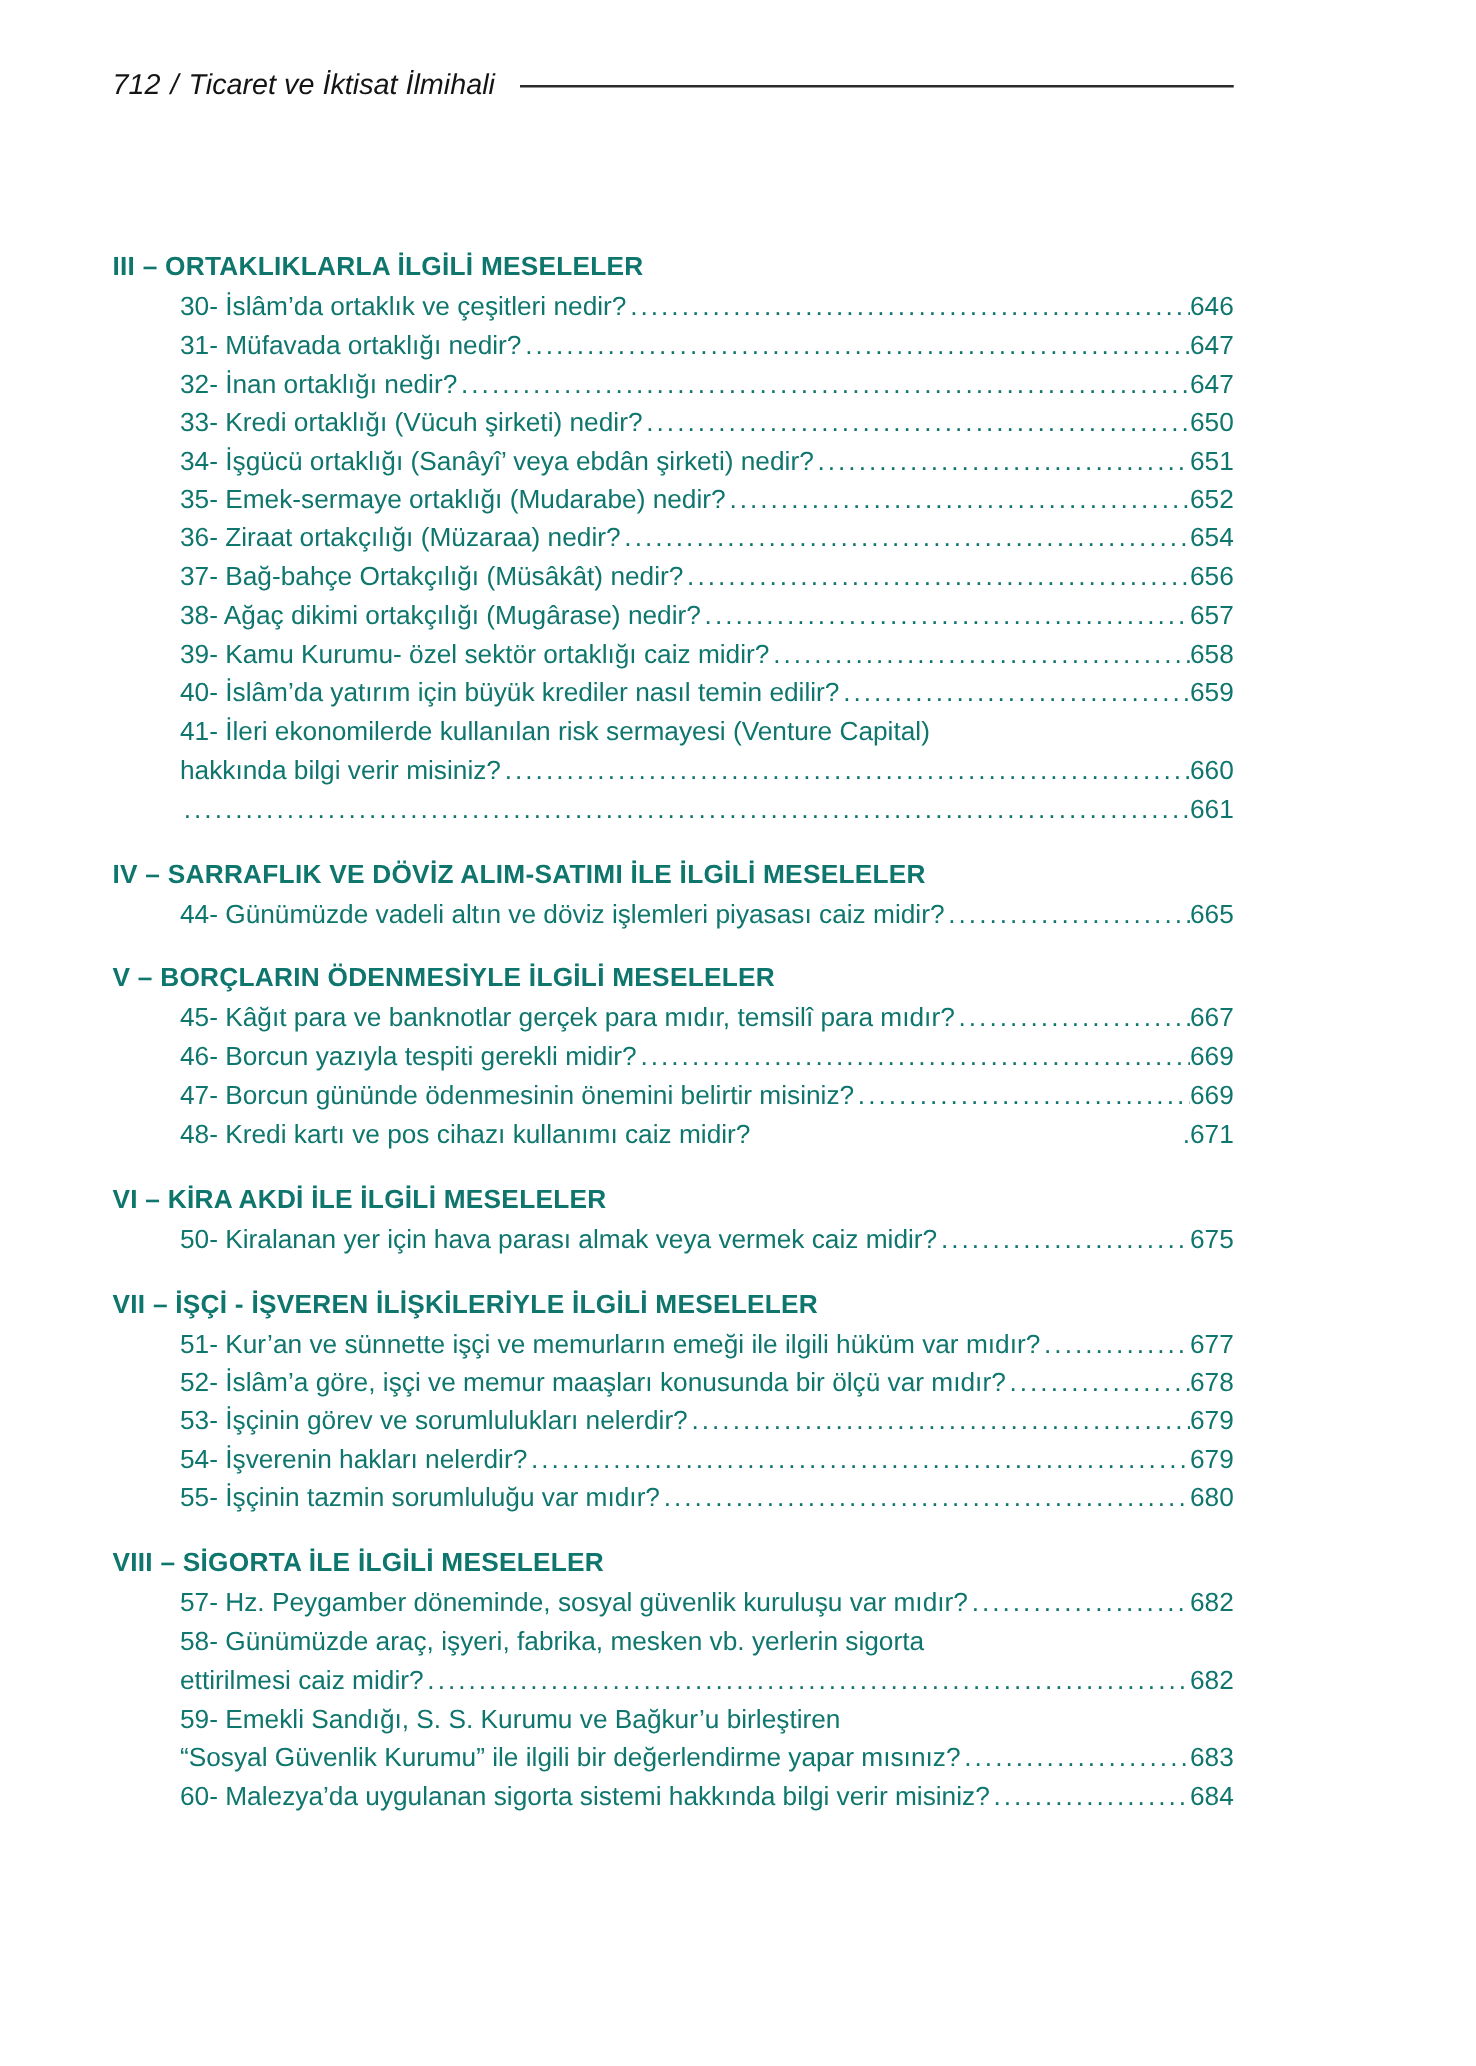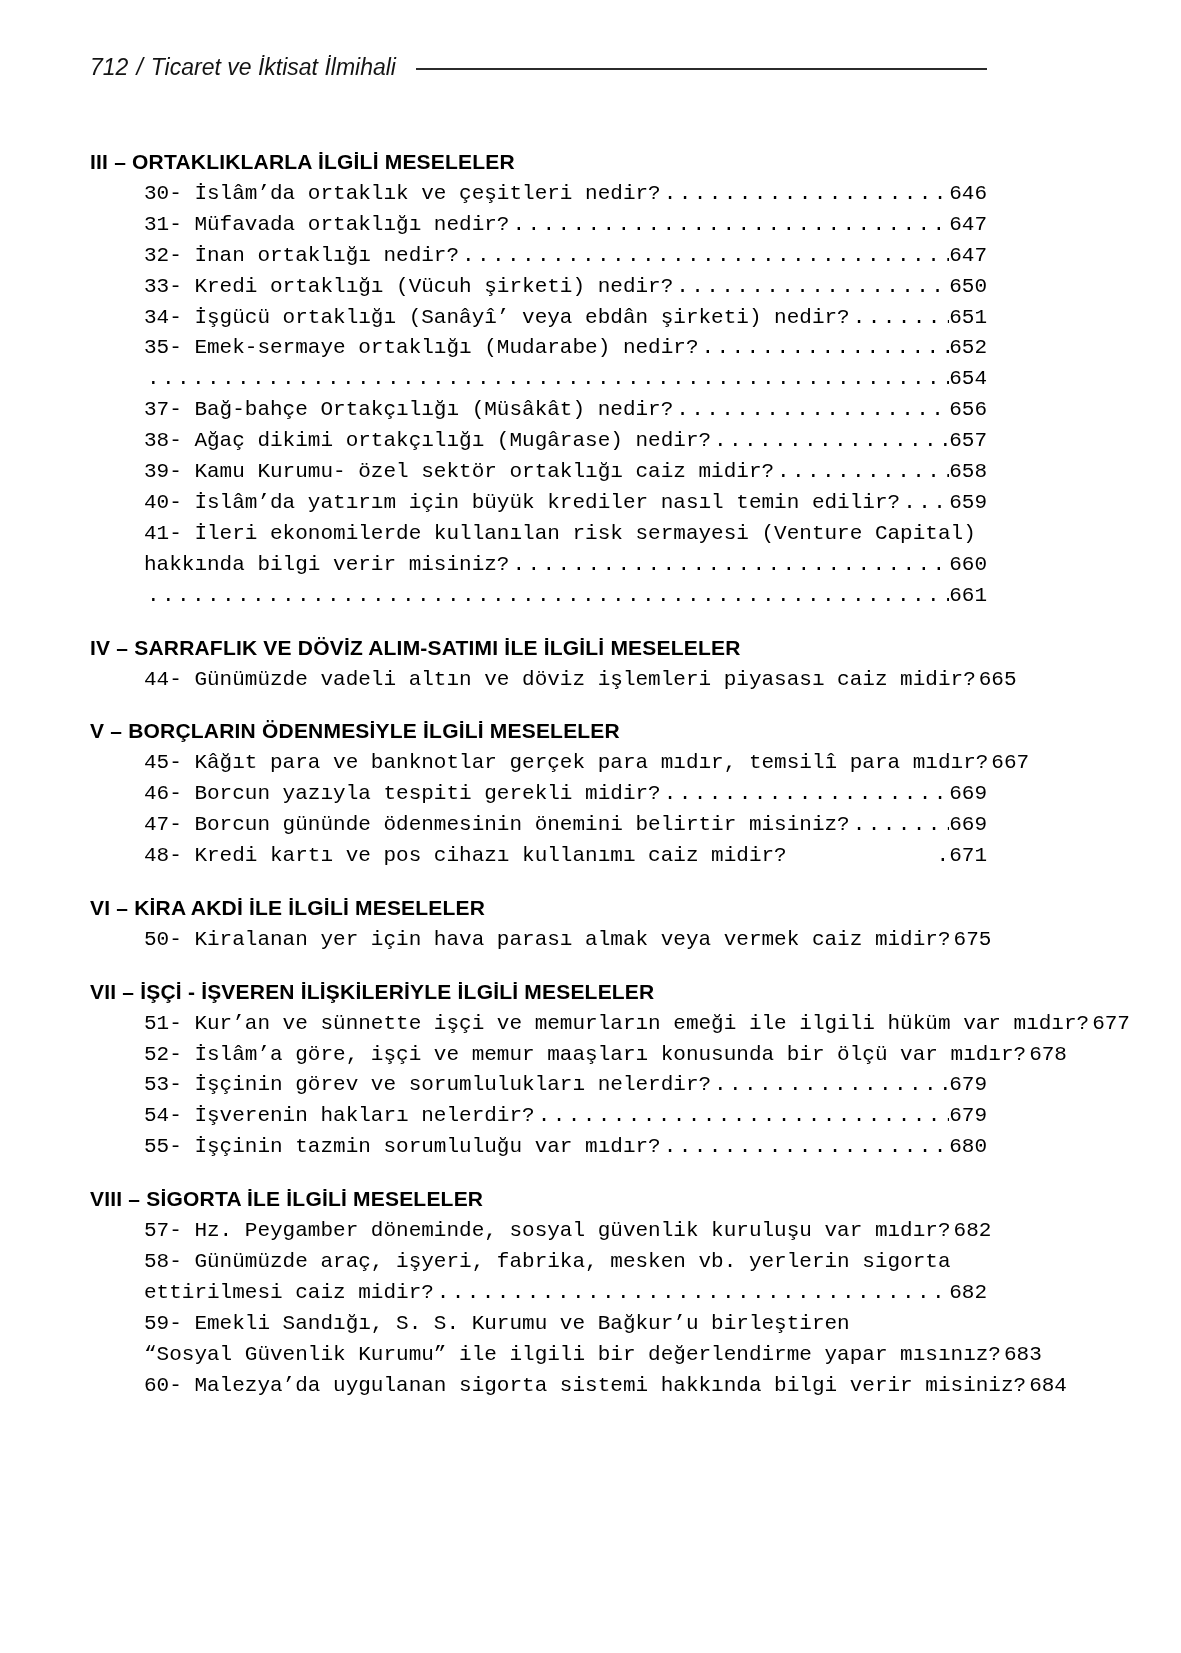--- a/index.html
+++ b/index.html
@@ -28,33 +28,33 @@
   }
   .page-header .sep { padding: 0 8px; }
   .page-header .rule {
     flex: 1 1 auto;
     height: 2px;
     background: #2b2b2b;
     margin-left: 20px;
     margin-top: 3px;
   }
   .toc {
-    margin-top: 66px;
+    margin-top: 118px;
     font-size: 21px;
     line-height: 30.9px;
-    color: #000000;
+    color: #0f766e;
   }
   .toc-section + .toc-section { margin-top: 21px; }
   .section-heading {
     font-weight: 700;
     font-size: 21px;
     letter-spacing: 0.2px;
     margin: 0 0 1px 0;
   }
-  .entries { padding-left: 54px; font-family: Liberation Mono, monospace; }
+  .entries { padding-left: 54px; }
   .toc-line { display: flex; }
   .entry-text {
     flex: 0 0 auto;
     white-space: pre;
   }
   .leader {
     flex: 1 1 auto;
     min-width: 0;
     overflow: hidden;
     white-space: nowrap;
@@ -117,20 +117,21 @@
           </div>
           <div class="toc-entry">
             <div class="toc-line">
               <span class="entry-text">35- Emek-sermaye ortaklığı (Mudarabe) nedir?</span>
               <span class="leader"></span>
               <span class="page-num">652</span>
             </div>
           </div>
           <div class="toc-entry">
             <div class="toc-line">
+              <span class="entry-text">36- Ziraat ortakçılığı (Müzaraa) nedir?</span>
               <span class="leader"></span>
               <span class="page-num">654</span>
             </div>
           </div>
           <div class="toc-entry">
             <div class="toc-line">
               <span class="entry-text">37- Bağ-bahçe Ortakçılığı (Müsâkât) nedir?</span>
               <span class="leader"></span>
               <span class="page-num">656</span>
             </div>

